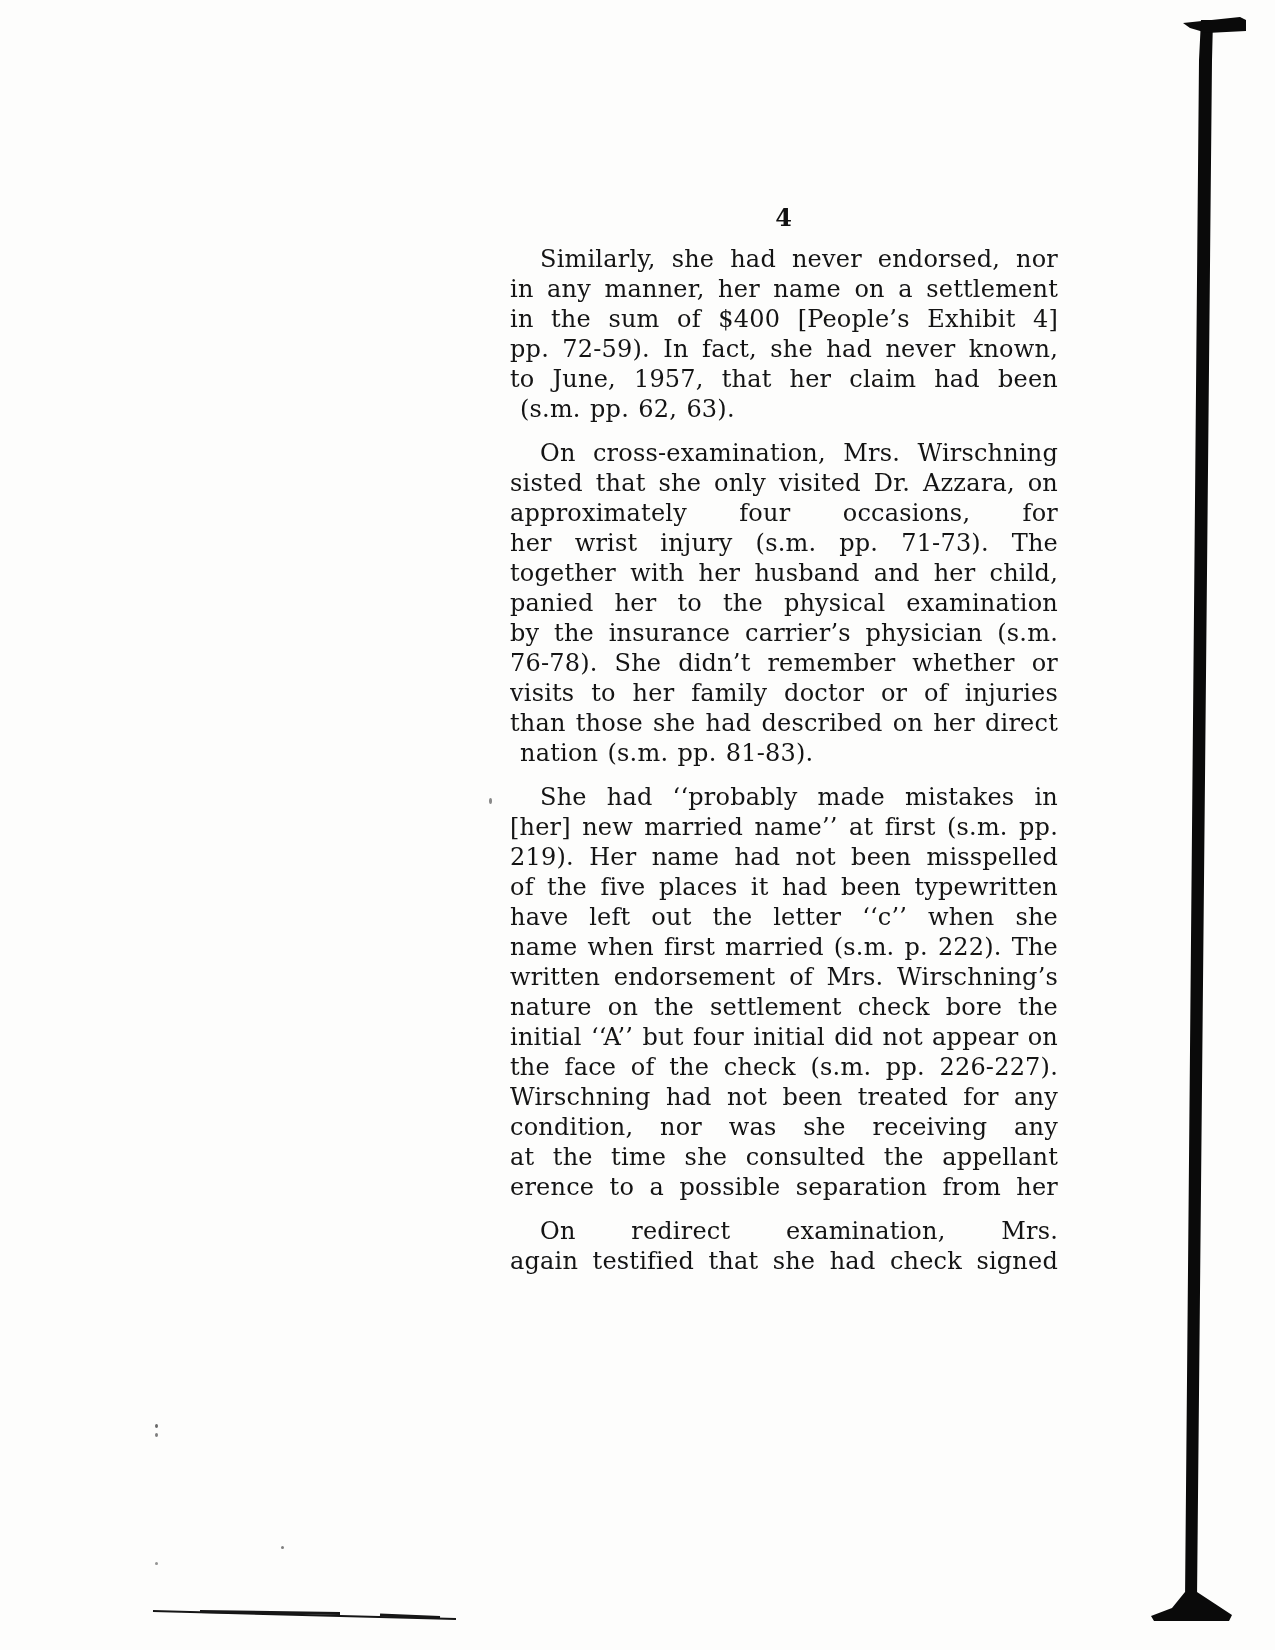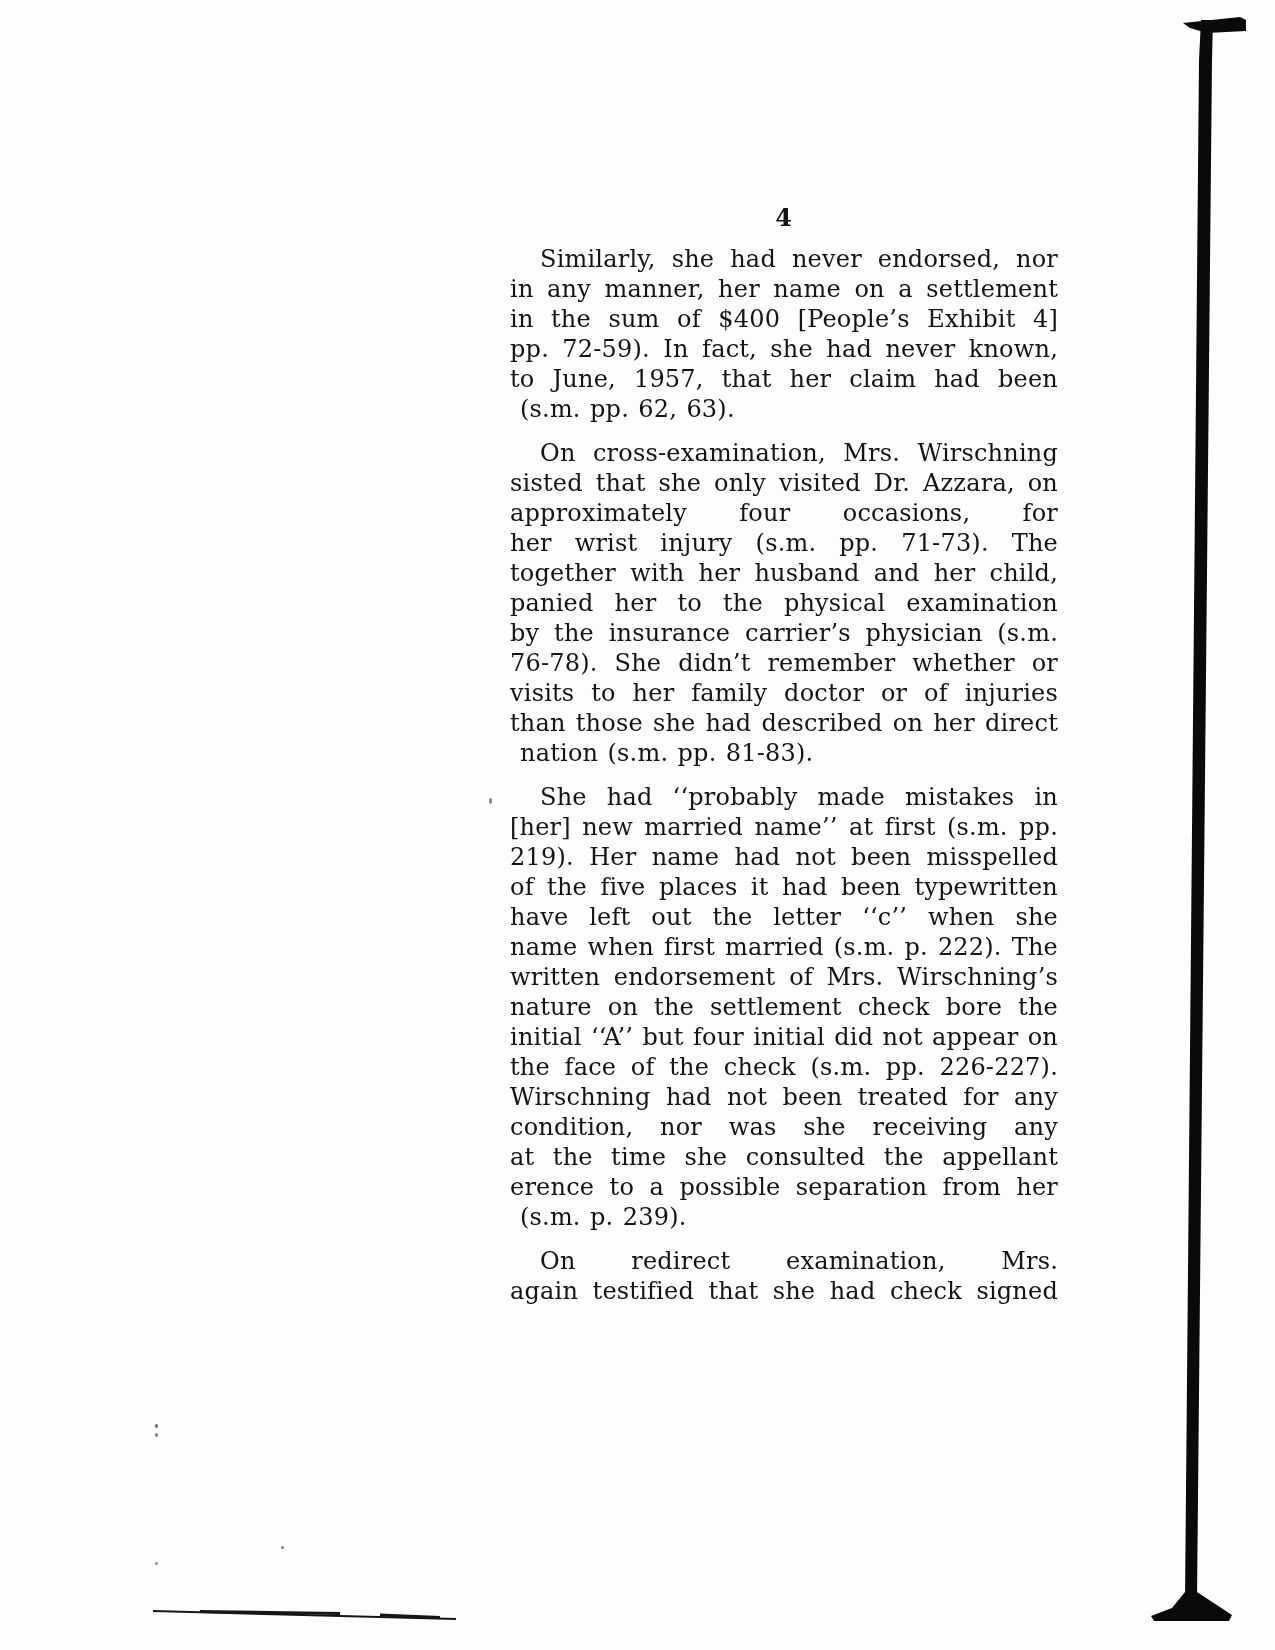--- a/index.html
+++ b/index.html
@@ -106,21 +106,20 @@
         <div class="line justified-line">have left out the letter ‘‘c’’ when she signed her</div>
         <div class="line justified-line">name when first married (s.m. p. 222).  The hand-</div>
         <div class="line justified-line">written endorsement of Mrs. Wirschning’s sig-</div>
         <div class="line justified-line">nature on the settlement check bore the middle</div>
         <div class="line justified-line">initial ‘‘A’’ but four initial did not appear on</div>
         <div class="line justified-line">the face of the check (s.m. pp. 226-227).  Mrs.</div>
         <div class="line justified-line">Wirschning had not been treated for any nervous</div>
         <div class="line justified-line">condition, nor was she receiving any spelling,</div>
         <div class="line justified-line">at the time she consulted the appellant with ref-</div>
         <div class="line justified-line">erence to a possible separation from her husband</div>
-        <div class="line justified-line last">(s.m. p. 239).</div>
       </div>
       <div class="para">
         <div class="line justified-line">On redirect examination, Mrs. Wirschning</div>
         <div class="line justified-line">again testified that she had check signed either</div>
       </div>
     </div>
 
   <svg class="artifacts" viewBox="0 0 1275 1650" xmlns="http://www.w3.org/2000/svg">
 
     <polygon points="1201,20 1213,20 1212,60 1197,1600 1185,1600 1199,60" fill="#0a0a0a"></polygon>

